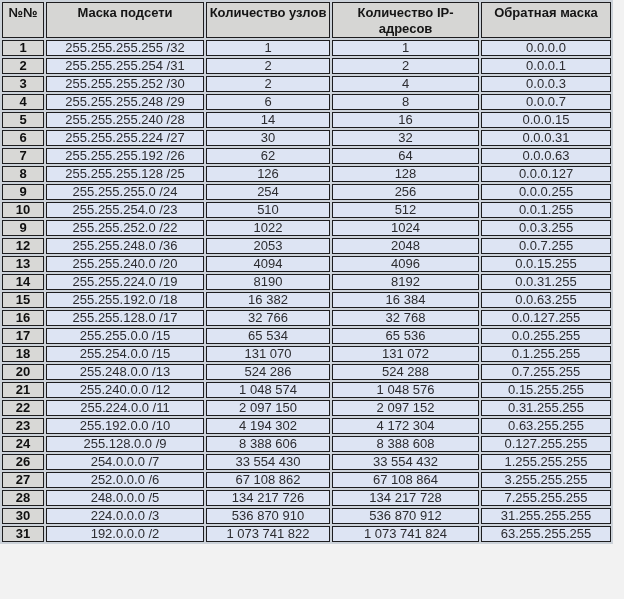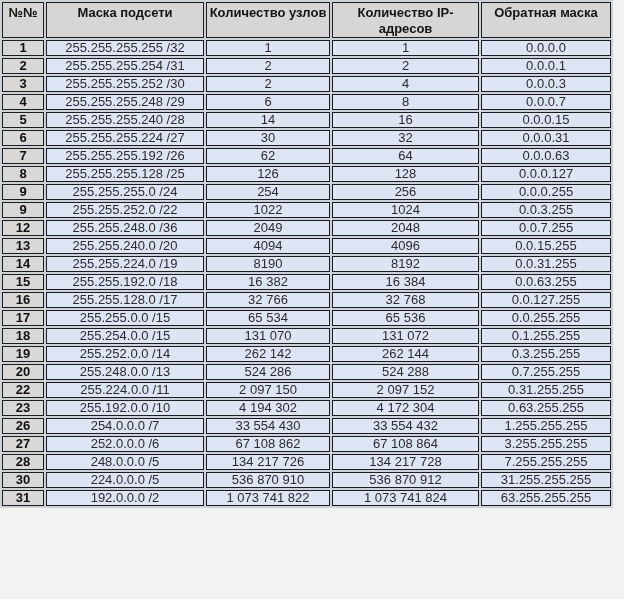--- a/index.html
+++ b/index.html
@@ -139,30 +139,37 @@
           <td>0.0.0.127</td>
         </tr>
         <tr>
           <td class="num-col">9</td>
           <td>255.255.255.0 /24</td>
           <td>254</td>
           <td>256</td>
           <td>0.0.0.255</td>
         </tr>
         <tr>
+          <td class="num-col">10</td>
+          <td>255.255.254.0 /23</td>
+          <td>510</td>
+          <td>512</td>
+          <td>0.0.1.255</td>
+        </tr>
+        <tr>
           <td class="num-col">9</td>
           <td>255.255.252.0 /22</td>
           <td>1022</td>
           <td>1024</td>
           <td>0.0.3.255</td>
         </tr>
         <tr>
           <td class="num-col">12</td>
           <td>255.255.248.0 /36</td>
-          <td>2049</td>
+          <td>2053</td>
           <td>2048</td>
           <td>0.0.7.255</td>
         </tr>
         <tr>
           <td class="num-col">13</td>
           <td>255.255.240.0 /20</td>
           <td>4094</td>
           <td>4096</td>
           <td>0.0.15.255</td>
         </tr>
@@ -195,48 +202,55 @@
           <td>0.0.255.255</td>
         </tr>
         <tr>
           <td class="num-col">18</td>
           <td>255.254.0.0 /15</td>
           <td>131 070</td>
           <td>131 072</td>
           <td>0.1.255.255</td>
         </tr>
         <tr>
-          <td class="num-col">19</td>
-          <td>255.252.0.0 /14</td>
-          <td>262 142</td>
-          <td>262 144</td>
-          <td>0.3.255.255</td>
-        </tr>
-        <tr>
           <td class="num-col">20</td>
           <td>255.248.0.0 /13</td>
           <td>524 286</td>
           <td>524 288</td>
           <td>0.7.255.255</td>
         </tr>
         <tr>
+          <td class="num-col">21</td>
+          <td>255.240.0.0 /12</td>
+          <td>1 048 574</td>
+          <td>1 048 576</td>
+          <td>0.15.255.255</td>
+        </tr>
+        <tr>
           <td class="num-col">22</td>
           <td>255.224.0.0 /11</td>
           <td>2 097 150</td>
           <td>2 097 152</td>
           <td>0.31.255.255</td>
         </tr>
         <tr>
           <td class="num-col">23</td>
           <td>255.192.0.0 /10</td>
           <td>4 194 302</td>
           <td>4 172 304</td>
           <td>0.63.255.255</td>
         </tr>
         <tr>
+          <td class="num-col">24</td>
+          <td>255.128.0.0 /9</td>
+          <td>8 388 606</td>
+          <td>8 388 608</td>
+          <td>0.127.255.255</td>
+        </tr>
+        <tr>
           <td class="num-col">26</td>
           <td>254.0.0.0 /7</td>
           <td>33 554 430</td>
           <td>33 554 432</td>
           <td>1.255.255.255</td>
         </tr>
         <tr>
           <td class="num-col">27</td>
           <td>252.0.0.0 /6</td>
           <td>67 108 862</td>
@@ -245,21 +259,21 @@
         </tr>
         <tr>
           <td class="num-col">28</td>
           <td>248.0.0.0 /5</td>
           <td>134 217 726</td>
           <td>134 217 728</td>
           <td>7.255.255.255</td>
         </tr>
         <tr>
           <td class="num-col">30</td>
-          <td>224.0.0.0 /5</td>
+          <td>224.0.0.0 /3</td>
           <td>536 870 910</td>
           <td>536 870 912</td>
           <td>31.255.255.255</td>
         </tr>
         <tr>
           <td class="num-col">31</td>
           <td>192.0.0.0 /2</td>
           <td>1 073 741 822</td>
           <td>1 073 741 824</td>
           <td>63.255.255.255</td>

